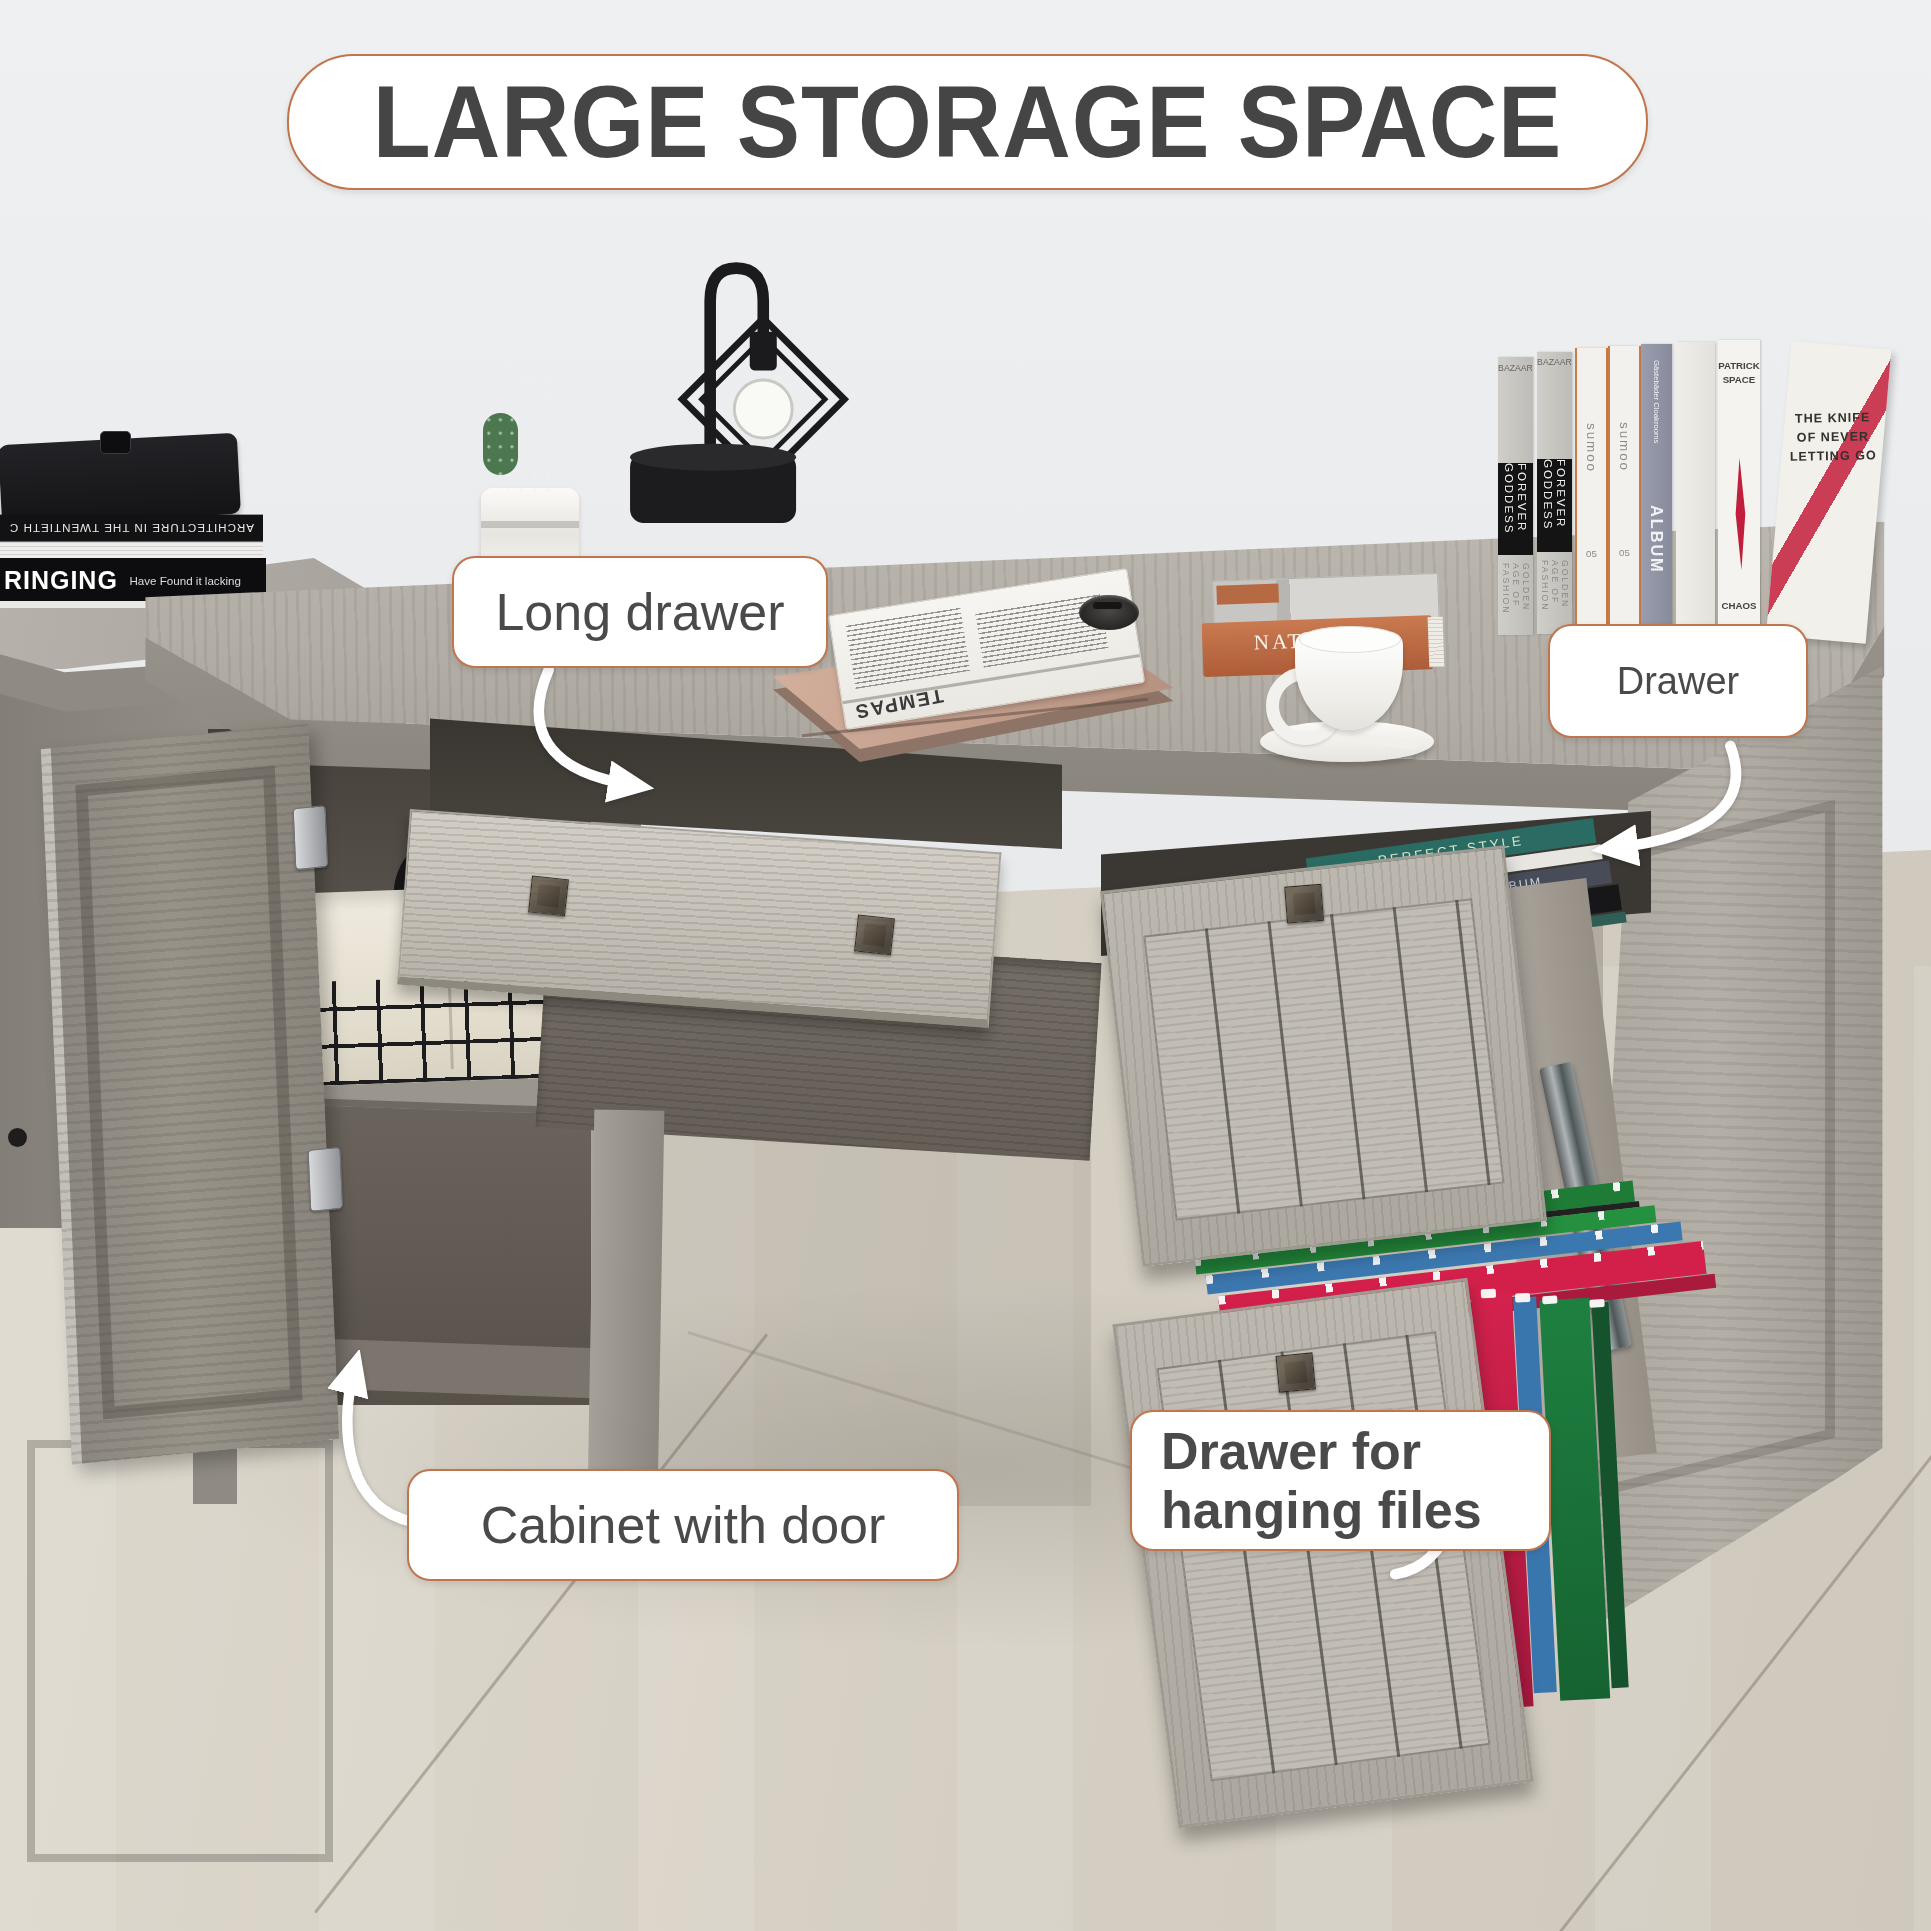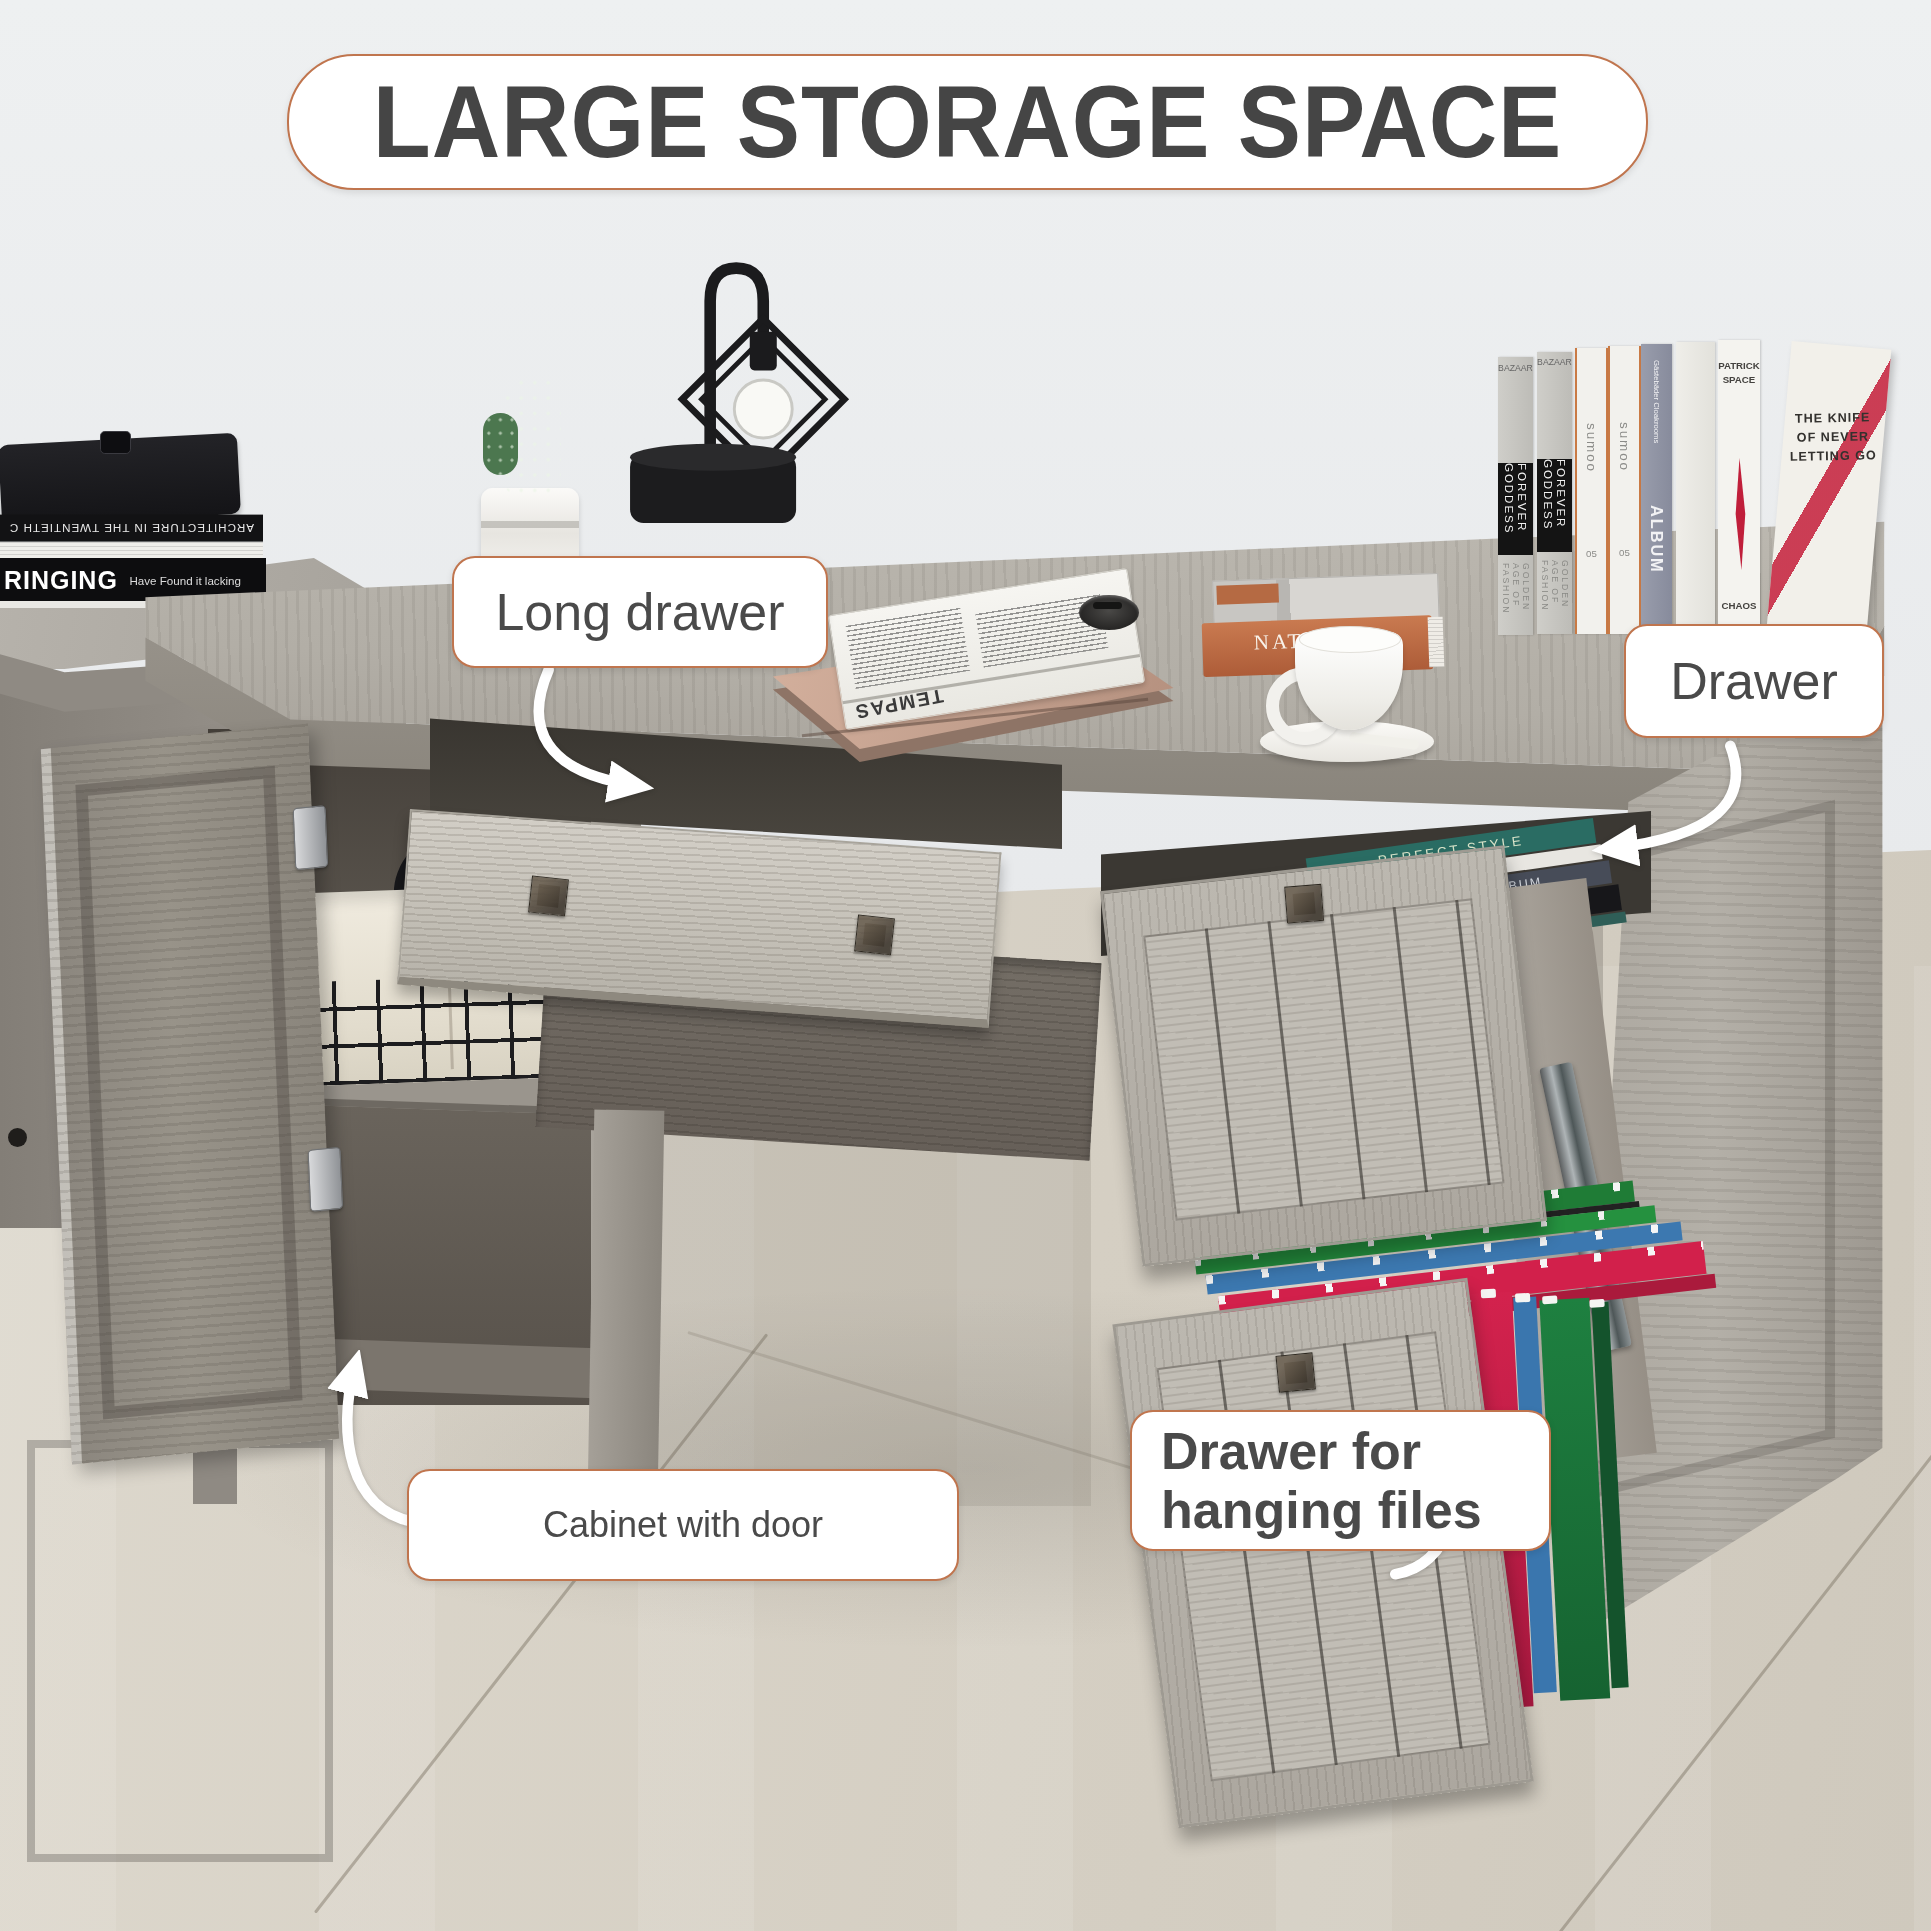--- a/index.html
+++ b/index.html
@@ -227,22 +227,22 @@
   .knife-title{position:absolute;left:5.8px;top:64px;width:87px;font-size:12.6px;font-weight:bold;color:#33312e;
     transform:rotate(-6deg);line-height:1.5;text-align:center;letter-spacing:1px;}
 
   
   .label{position:absolute;background:#fff;border:2.9px solid var(--accent);color:var(--label-text);
     display:flex;align-items:center;justify-content:center;border-radius:23px;
     box-shadow:0 2.9px 7.7px rgba(0,0,0,.10);z-index:50;}
   .label-title{left:287px;top:54px;width:1357px;height:132px;border-radius:67px;}
   .label-title span{font-size:102px;font-weight:bold;color:var(--title-text);letter-spacing:1px;transform:scaleX(.93);white-space:nowrap;}
   .label-long{left:452px;top:556px;width:372px;height:108px;font-size:52px;}
-  .label-drawer{left:1624px;top:624px;width:256px;height:110px;font-size:52px;}
-  .label-cabinet{left:407px;top:1469px;width:548px;height:108px;font-size:36px;}
+  .label-drawer{left:1548px;top:624px;width:256px;height:110px;font-size:38px;}
+  .label-cabinet{left:407px;top:1469px;width:548px;height:108px;font-size:52px;}
   .label-hanging{left:1130px;top:1410px;width:421px;height:141px;font-size:52px;
     justify-content:flex-start;padding-left:29px;box-sizing:border-box;line-height:1.12;text-align:left;font-weight:bold;}
   .arrow{position:absolute;z-index:45;filter:drop-shadow(0 1.9px 2.9px rgba(0,0,0,.20));}
 </style>
 </head>
 <body>
 
 <div class="canvas">
 
   <div class="abs wall"></div>

